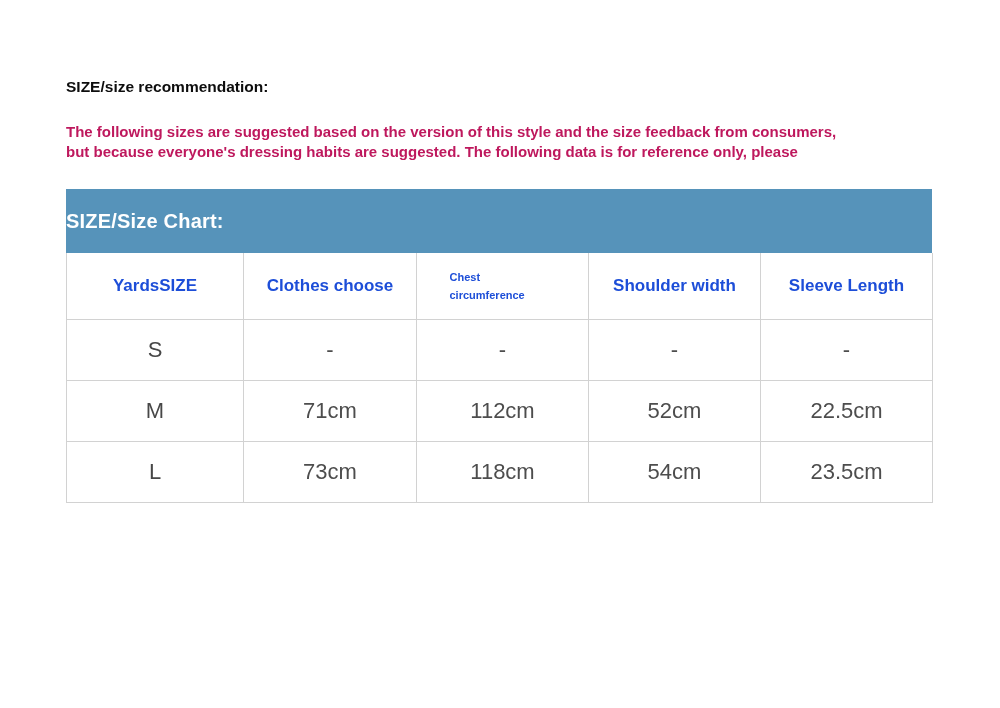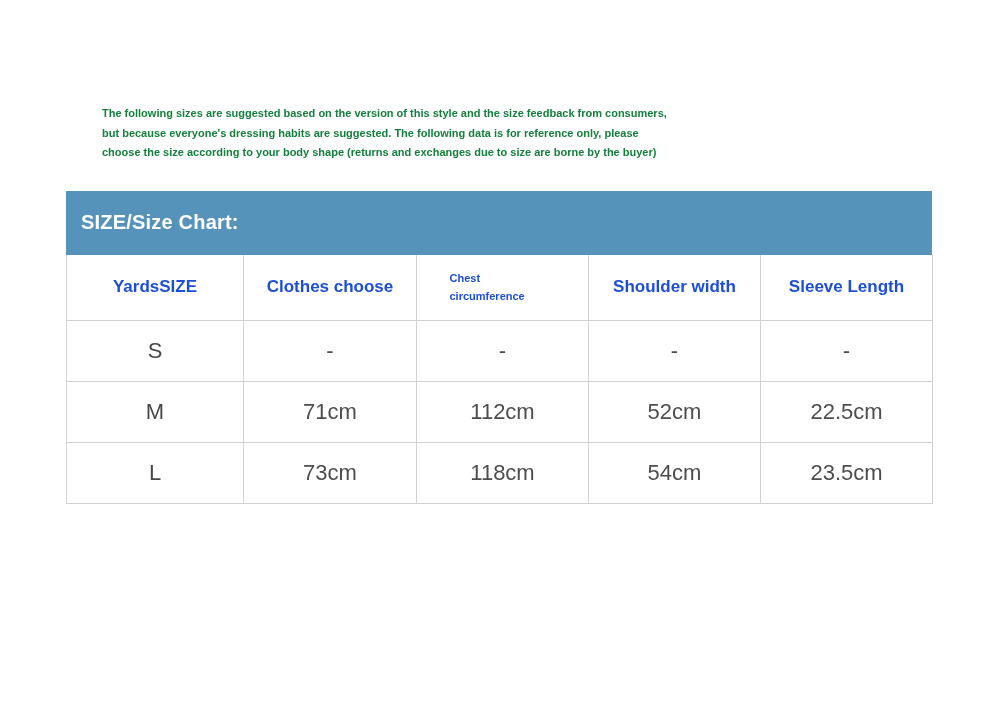--- a/index.html
+++ b/index.html
@@ -18,36 +18,34 @@
     font-size: 15.5px;
     font-weight: 700;
     color: #0d0d0d;
     line-height: 18px;
   }
 
   .size-description {
     margin-top: 26px;
   }
   .size-description .desc-line {
-    font-size: 11px;
+    font-size: 15px;
     font-weight: 700;
-    color: #15803d;
+    color: #be185d;
     line-height: 19.5px;
     white-space: nowrap;
-    margin-left: 36px;
   }
 
   .chart-title-bar {
     margin-top: 28px;
     width: 866px;
     height: 64px;
     background: #5693BA;
     display: flex;
     align-items: center;
-    padding-left: 15px;
   }
   .chart-title-bar .chart-title {
     color: #ffffff;
     font-size: 20px;
     font-weight: 700;
     letter-spacing: 0.2px;
   }
 
   table.size-table {
     width: 866px;
@@ -84,25 +82,25 @@
   }
   table.size-table tbody td.size-cell {
     color: #474747;
   }
 </style>
 </head>
 <body>
 
 <div class="page">
 
+  <h3 class="section-heading">SIZE/size recommendation:</h3>
 
   <div class="size-description">
     <div class="desc-line">The following sizes are suggested based on the version of this style and the size feedback from consumers,</div>
     <div class="desc-line">but because everyone's dressing habits are suggested. The following data is for reference only, please</div>
-    <div class="desc-line">choose the size according to your body shape (returns and exchanges due to size are borne by the buyer)</div>
   </div>
 
   <div class="chart-title-bar">
     <span class="chart-title">SIZE/Size Chart:</span>
   </div>
 
   <table class="size-table">
     <colgroup>
       <col style="width:177px">
       <col style="width:173px">

